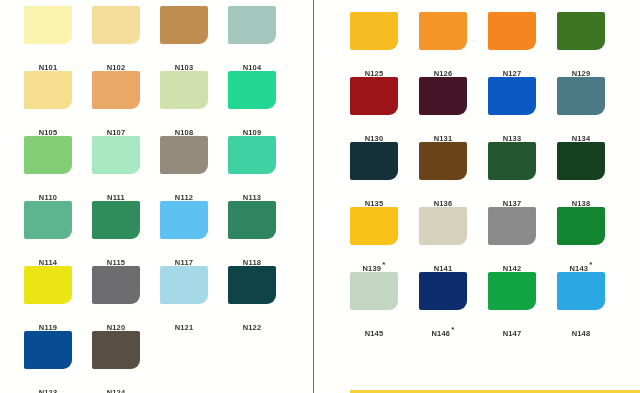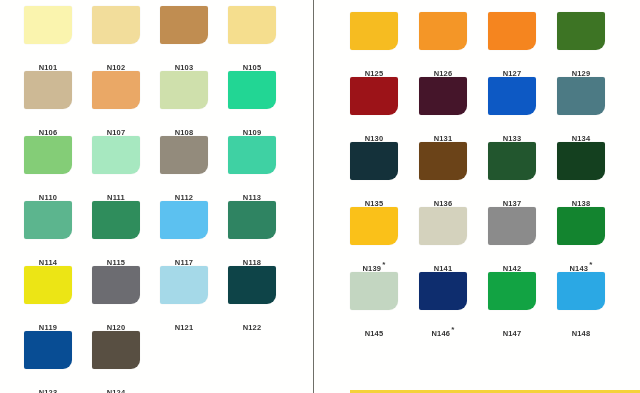--- a/index.html
+++ b/index.html
@@ -107,26 +107,26 @@
         </div>
         <div class="swatch-cell">
           <div class="swatch-chip" style="background: rgb(242, 221, 155);"></div>
           <div class="swatch-label">N102</div>
         </div>
         <div class="swatch-cell">
           <div class="swatch-chip" style="background: rgb(192, 141, 81);"></div>
           <div class="swatch-label">N103</div>
         </div>
         <div class="swatch-cell">
+          <div class="swatch-chip" style="background: rgb(164, 198, 189);"></div>
+          <div class="swatch-label">N104</div>
+        </div>
+        <div class="swatch-cell">
           <div class="swatch-chip" style="background: rgb(245, 222, 142);"></div>
           <div class="swatch-label">N105</div>
-        </div>
-        <div class="swatch-cell">
-          <div class="swatch-chip" style="background: rgb(205, 185, 149);"></div>
-          <div class="swatch-label">N106</div>
         </div>
         <div class="swatch-cell">
           <div class="swatch-chip" style="background: rgb(234, 168, 102);"></div>
           <div class="swatch-label">N107</div>
         </div>
         <div class="swatch-cell">
           <div class="swatch-chip" style="background: rgb(207, 224, 172);"></div>
           <div class="swatch-label">N108</div>
         </div>
         <div class="swatch-cell">

